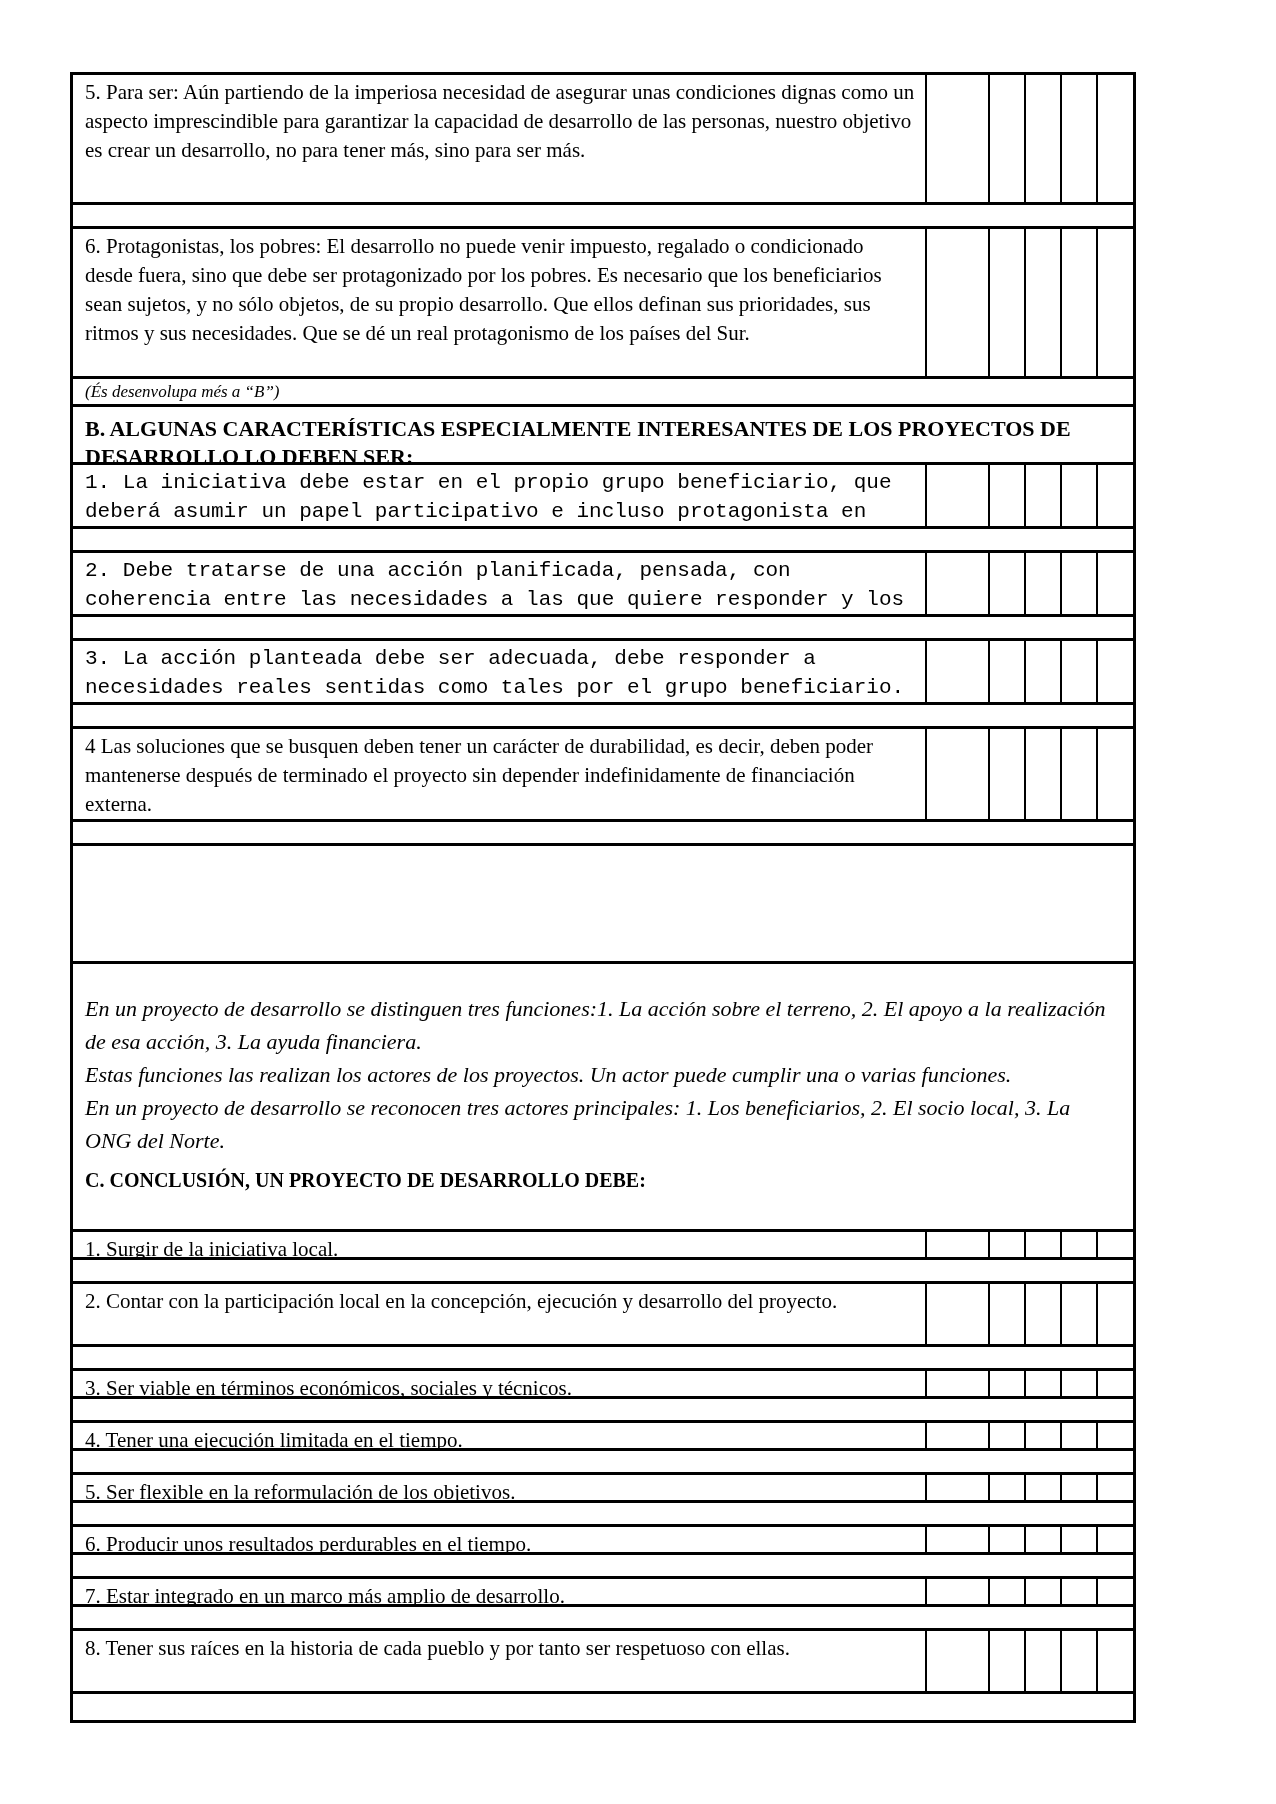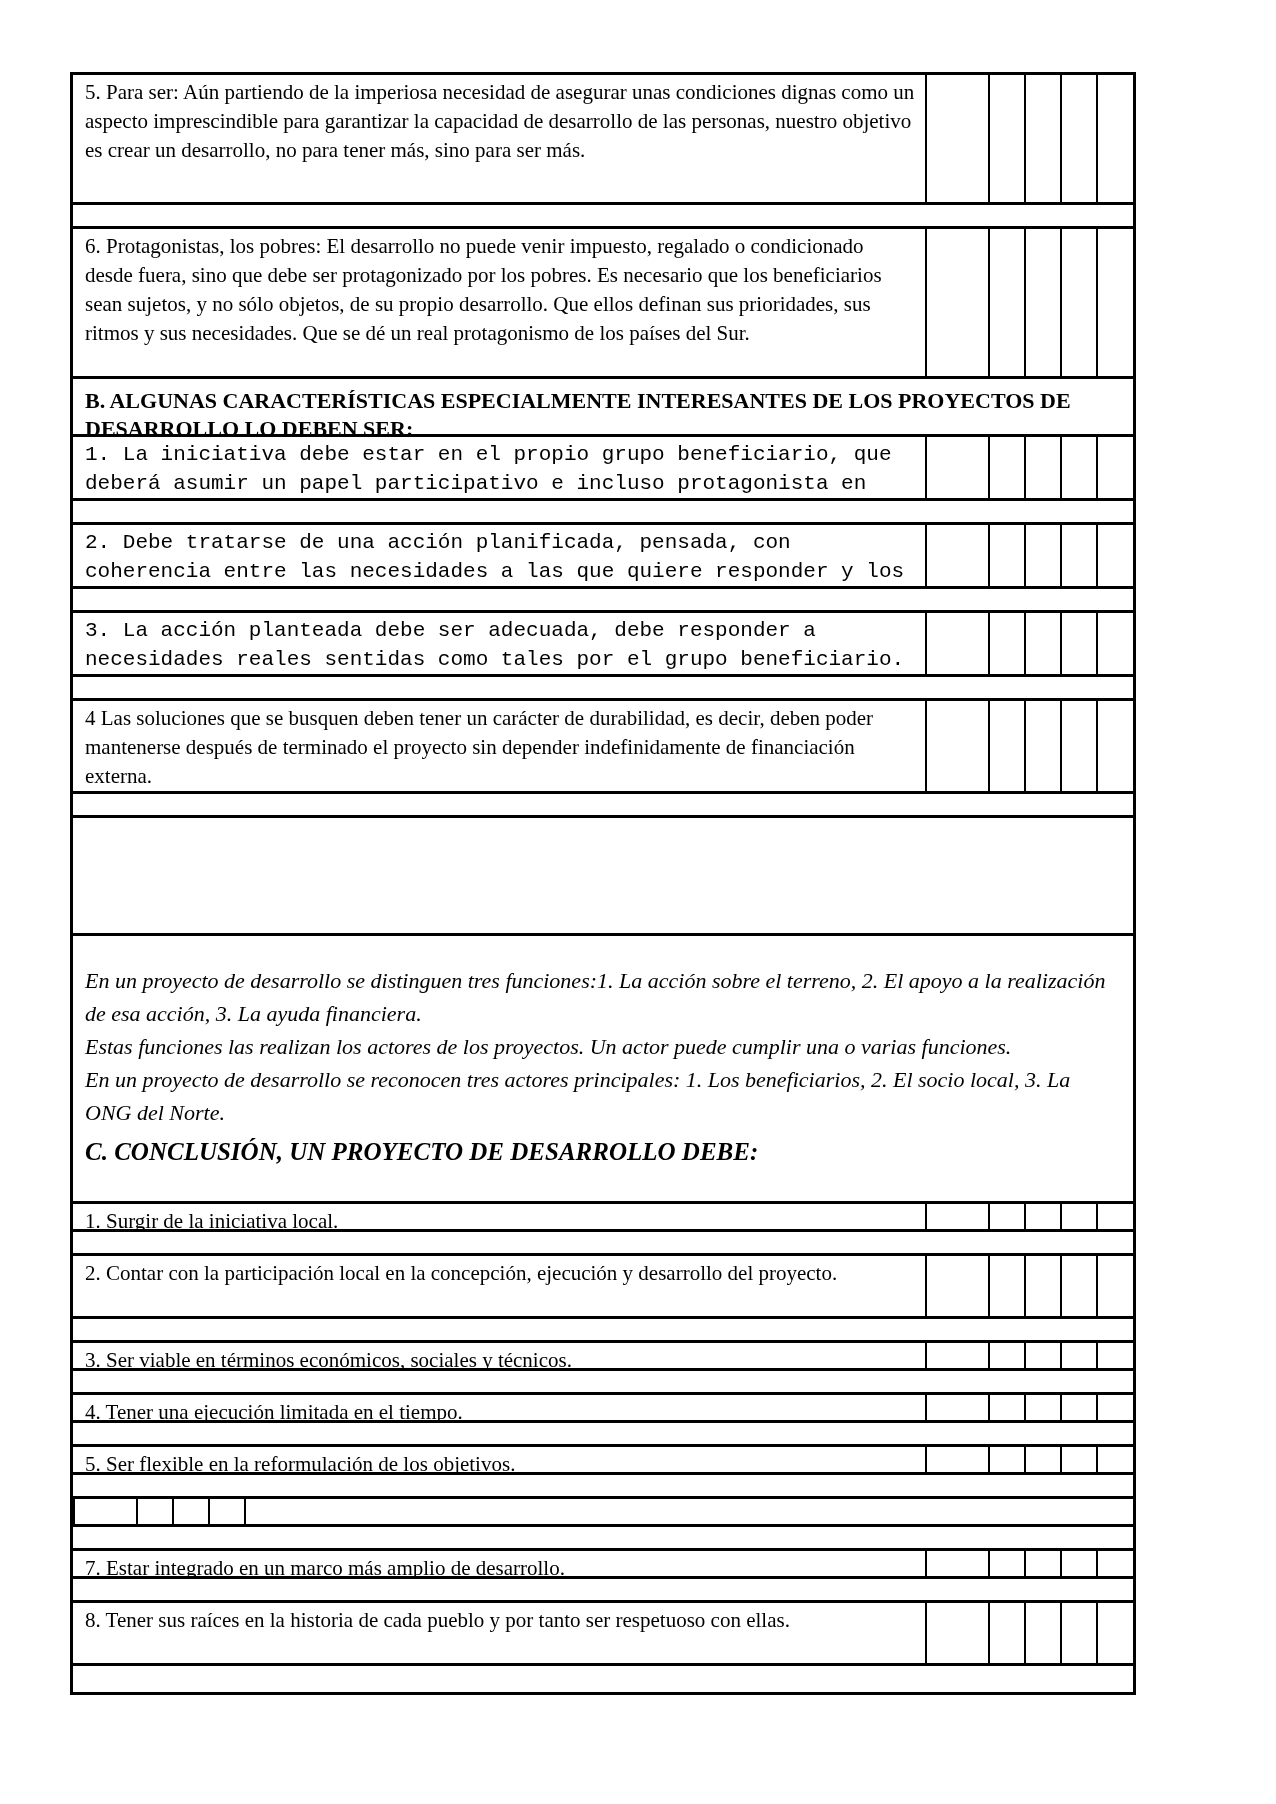--- a/index.html
+++ b/index.html
@@ -66,23 +66,22 @@
   }
   .big-cell p{
     margin:0;
     font-style:italic;
     font-size:22px;
     line-height:33px;
   }
   .c-title{
     margin-top:9px;
     font-weight:bold;
-    font-size:25px;
+    font-size:20px;
     line-height:28px;
-    font-style:italic;
   }
 </style>
 </head>
 <body>
 
 <div class="page">
   <div class="doc-table">
 
     <div class="row h-a5">
       <div class="cell text-cell">5. Para ser: Aún partiendo de la imperiosa necesidad de asegurar unas condiciones dignas como un aspecto imprescindible para garantizar la capacidad de desarrollo de las personas, nuestro objetivo es crear un desarrollo, no para tener más, sino para ser más.</div>
@@ -98,20 +97,23 @@
 
     <div class="row h-a6">
       <div class="cell text-cell">6. Protagonistas, los pobres: El desarrollo no puede venir impuesto, regalado o condicionado desde fuera, sino que debe ser protagonizado por los pobres. Es necesario que los beneficiarios sean sujetos, y no sólo objetos, de su propio desarrollo. Que ellos definan sus prioridades, sus ritmos y sus necesidades. Que se dé un real protagonismo de los países del Sur.</div>
       <div class="cell box bw"></div>
       <div class="cell box bn"></div>
       <div class="cell box bn"></div>
       <div class="cell box bn"></div>
       <div class="cell box bl"></div>
     </div>
 
+    <div class="row h-note">
+      <div class="cell full note-text">(És desenvolupa més a “B”)</div>
+    </div>
 
     <div class="row h-bhdr">
       <div class="cell full hdr-text">B. ALGUNAS CARACTERÍSTICAS ESPECIALMENTE INTERESANTES DE LOS PROYECTOS DE DESARROLLO LO DEBEN SER:</div>
     </div>
 
     <div class="row h-b">
       <div class="cell text-cell">1. La iniciativa debe estar en el propio grupo beneficiario, que deberá asumir un papel participativo e incluso protagonista en todo el desarrollo del proyecto.</div>
       <div class="cell box bw"></div>
       <div class="cell box bn"></div>
       <div class="cell box bn"></div>
@@ -225,20 +227,21 @@
       <div class="cell box bn"></div>
       <div class="cell box bn"></div>
       <div class="cell box bn"></div>
       <div class="cell box bl"></div>
     </div>
     <div class="row h-sep">
         <div class="cell full"></div>
       </div>
 
     <div class="row h-c1">
+      <div class="cell text-cell">6. Producir unos resultados perdurables en el tiempo.</div>
       <div class="cell box bw"></div>
       <div class="cell box bn"></div>
       <div class="cell box bn"></div>
       <div class="cell box bn"></div>
       <div class="cell box bl"></div>
     </div>
     <div class="row h-sep">
         <div class="cell full"></div>
       </div>
 

